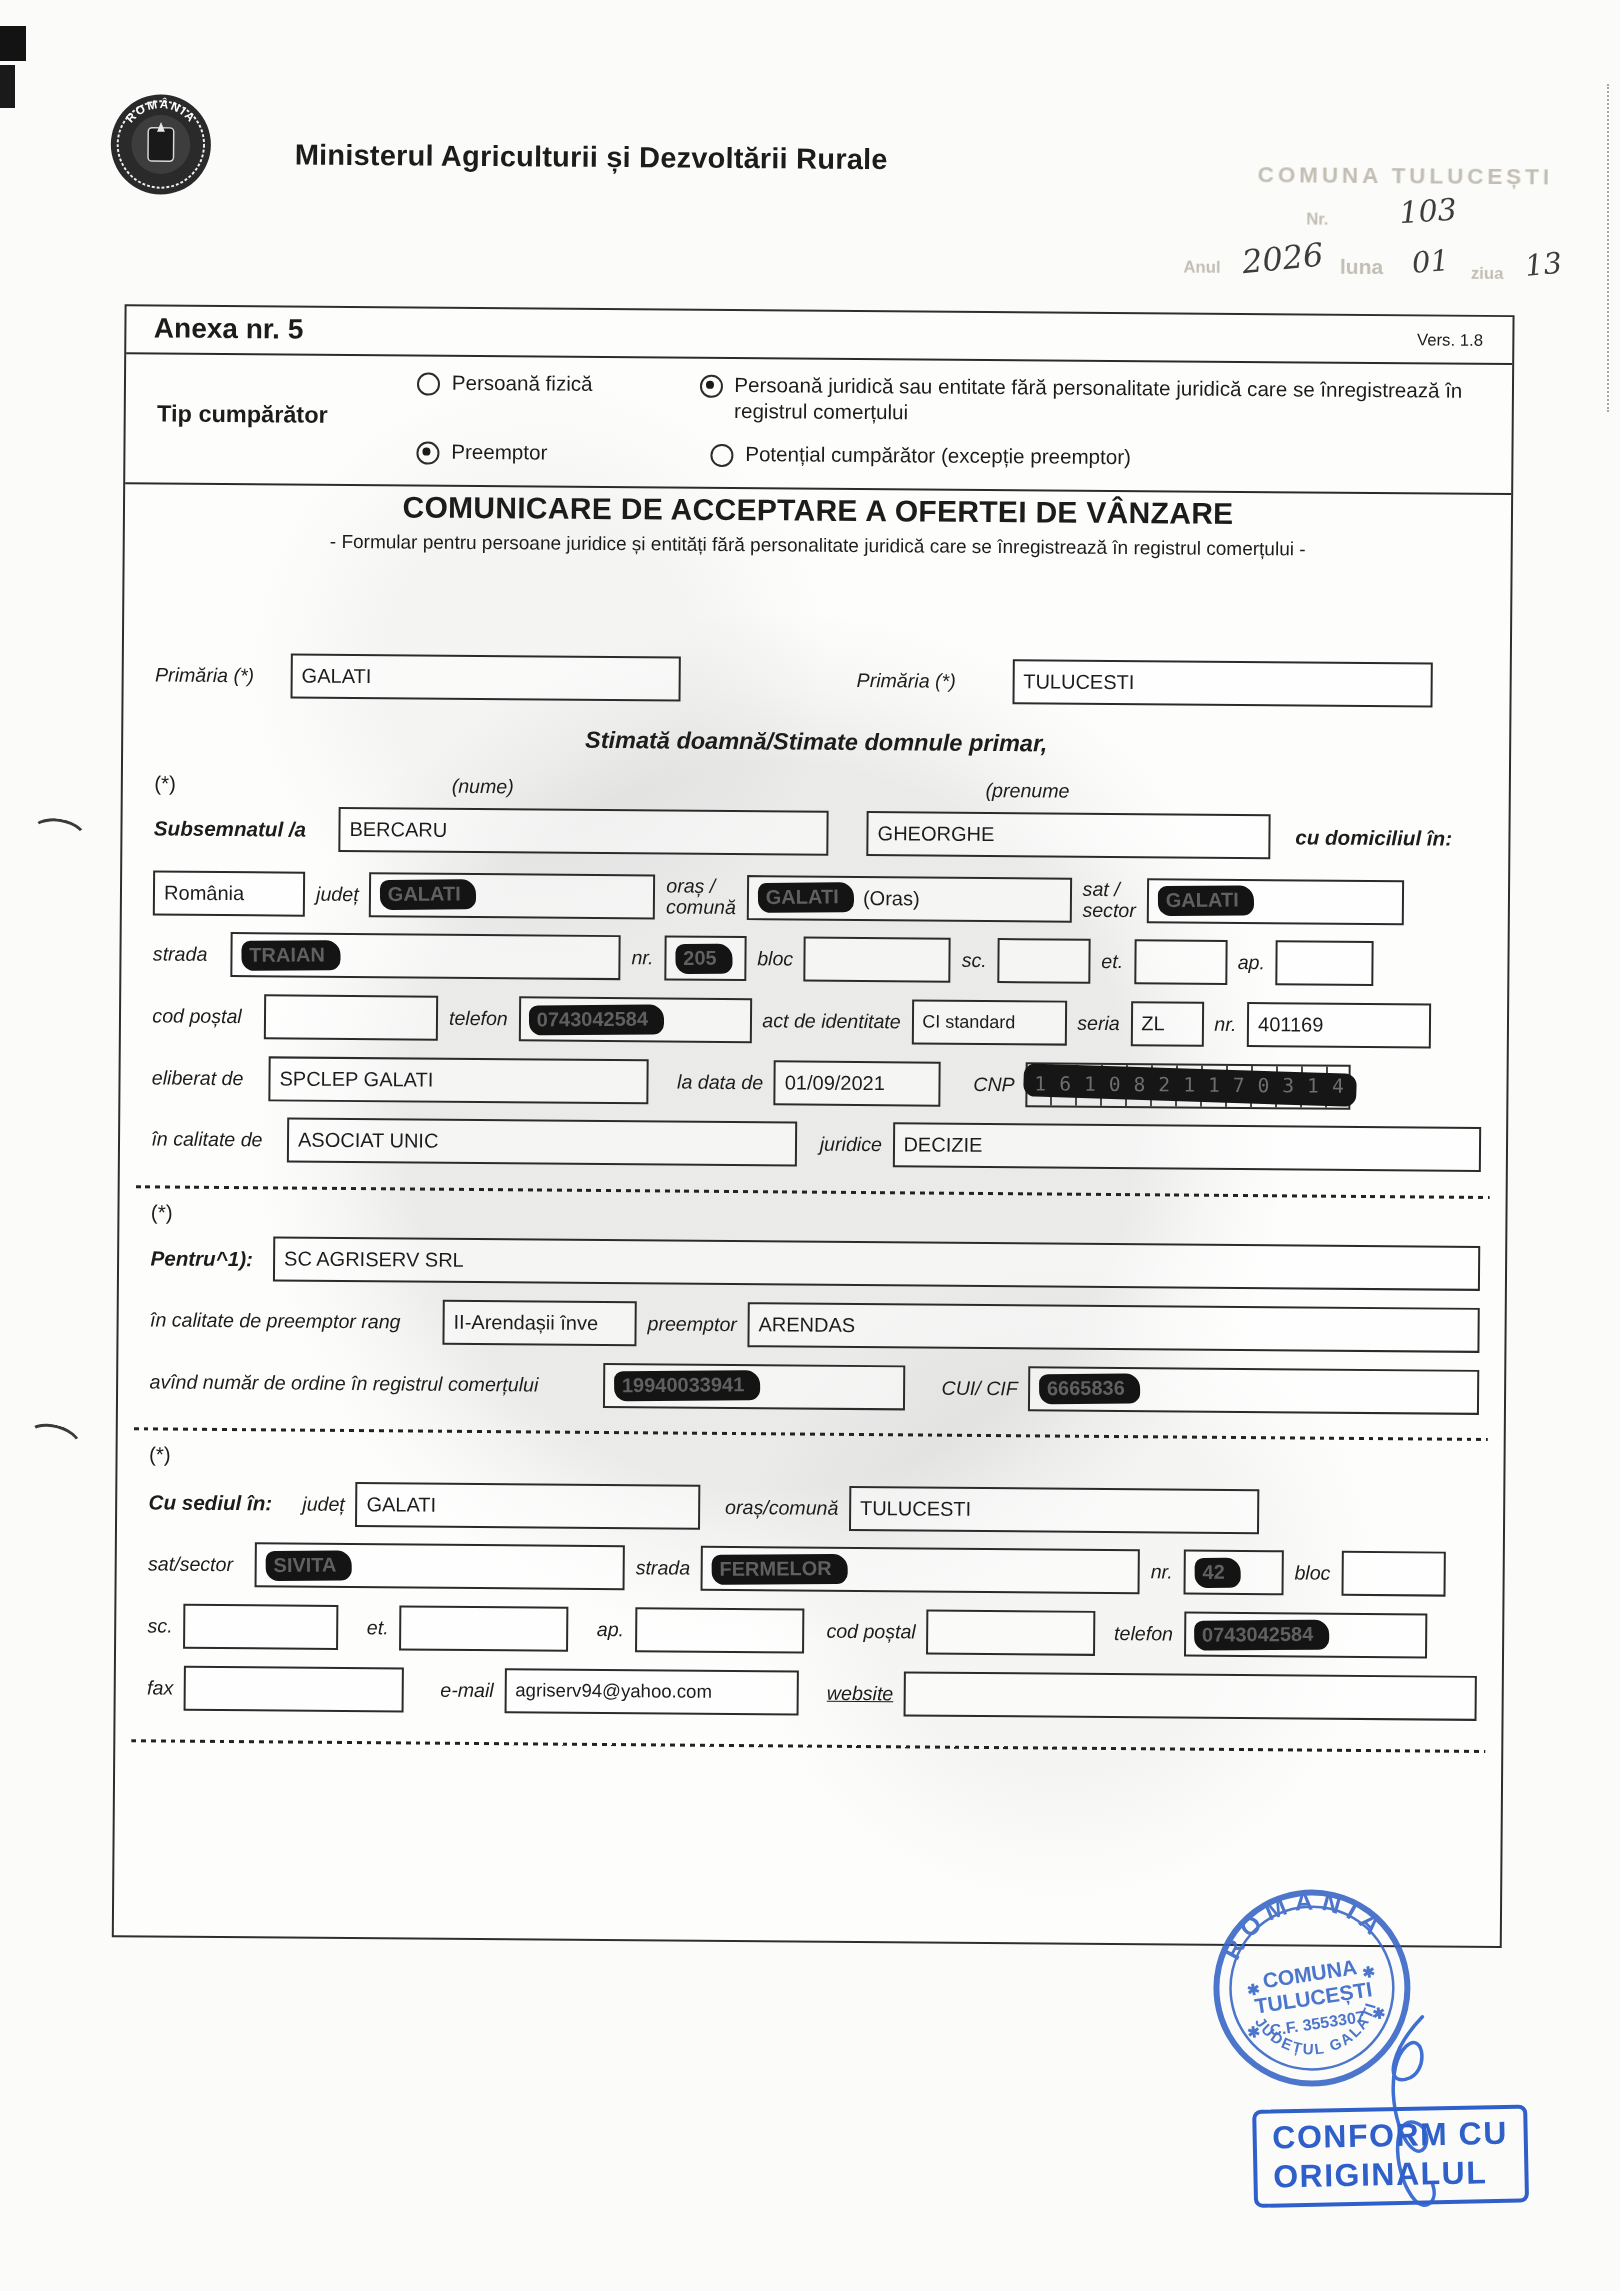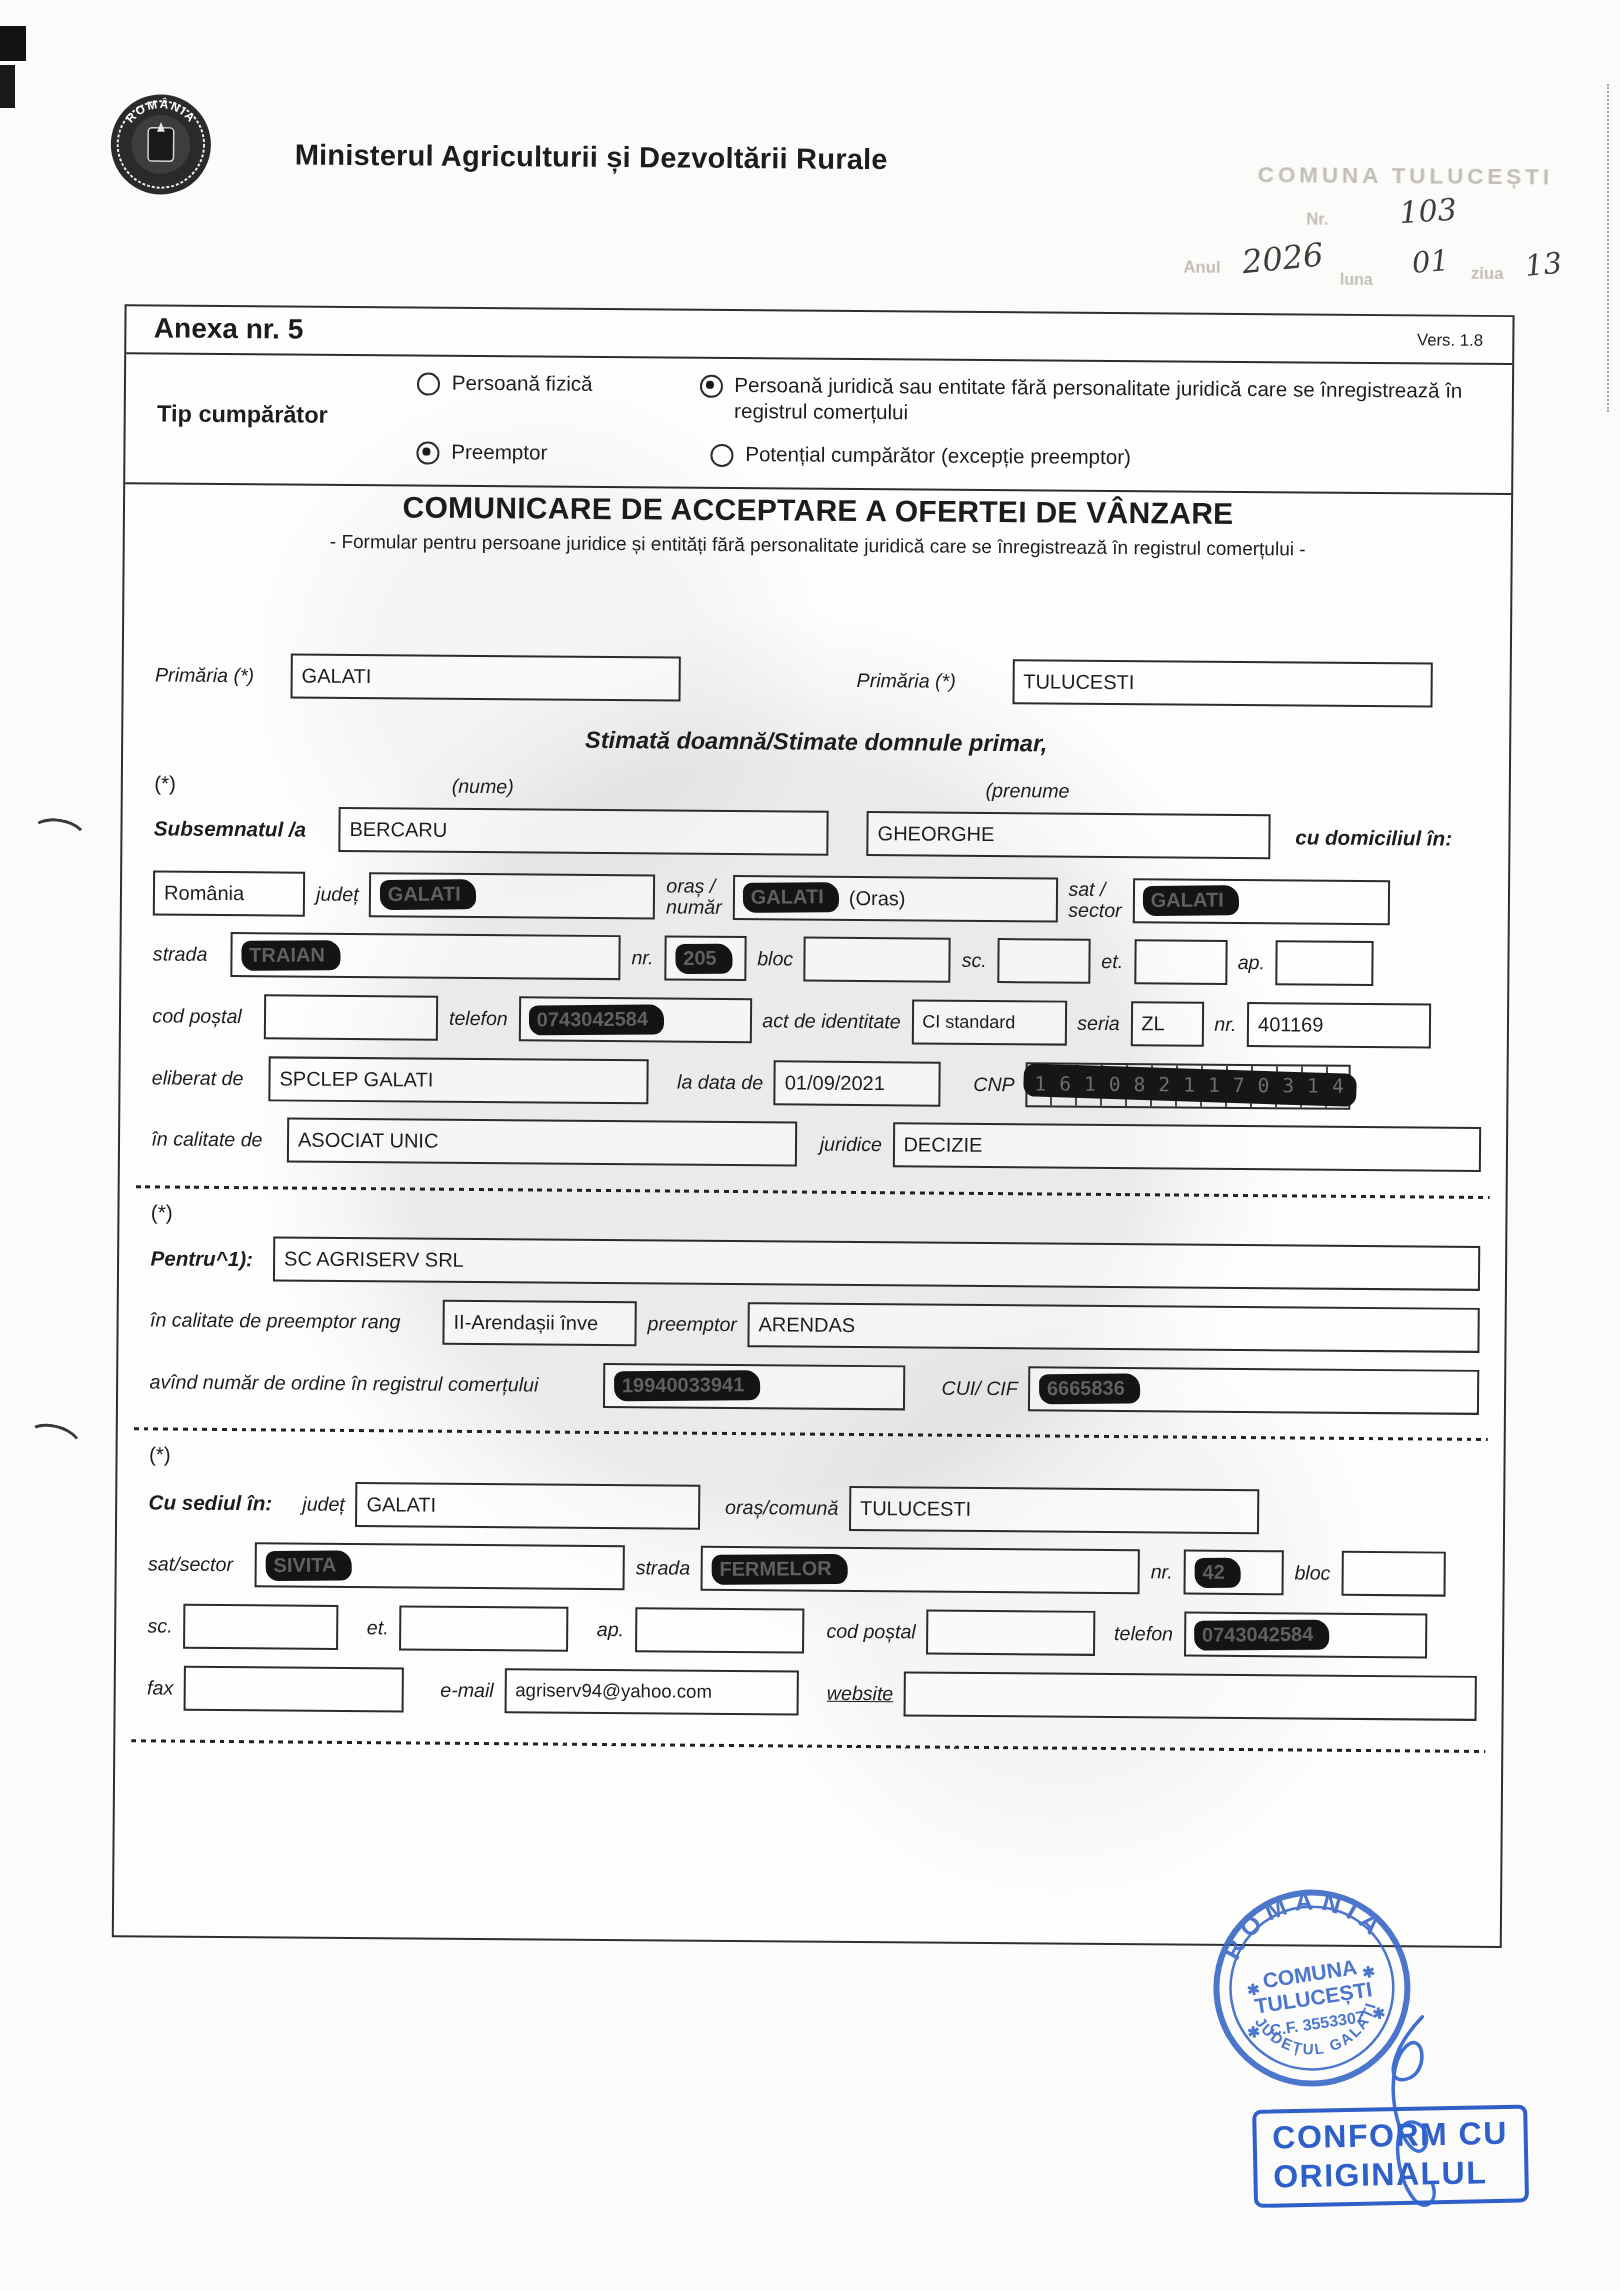--- a/index.html
+++ b/index.html
@@ -101,21 +101,21 @@
       </svg>
     </div>
     <div class="ministry">Ministerul Agriculturii și Dezvoltării Rurale</div>
 
     <div class="regstamp">
       <div class="faint" style="position:absolute;left:98px;top:39px;font-size:22.5px;letter-spacing:3.9px;">COMUNA TULUCEȘTI</div>
       <div class="faint" style="position:absolute;left:147px;top:86px;font-size:16.7px;">Nr.</div>
       <div class="hw" style="position:absolute;left:240px;top:69px;font-size:30px;transform:rotate(-4deg);">103</div>
       <div class="faint" style="position:absolute;left:24.5px;top:135px;font-size:16.7px;">Anul</div>
       <div class="hw" style="position:absolute;left:83px;top:116px;font-size:32px;transform:rotate(-6deg);">2026</div>
-      <div class="faint" style="position:absolute;left:181px;top:147px;font-size:16px;">luna</div>
+      <div class="faint" style="position:absolute;left:181px;top:131px;font-size:21px;">luna</div>
       <div class="hw" style="position:absolute;left:253px;top:120px;font-size:29px;transform:rotate(-5deg);">01</div>
       <div class="faint" style="position:absolute;left:312px;top:139px;font-size:16.7px;">ziua</div>
       <div class="hw" style="position:absolute;left:366px;top:122px;font-size:29px;transform:rotate(-6deg);">13</div>
     </div>
 
     <div class="formbox">
       <div class="annexrow">
         <div class="annex">Anexa nr. 5</div>
         <div class="vers">Vers. 1.8</div>
       </div>
@@ -188,21 +188,21 @@
       <div class="frow" style="margin-top:19.6px;">
         <div class="fbox" style="width:152px;">
             <span>România</span>
           </div>
         <span class="lbl">județ</span>
         <div class="fbox" style="width:286px;">
             <span class="redact">GALATI</span>
           </div>
         <div class="lbl2">
           <div>oraș /</div>
-          <div>număr</div>
+          <div>comună</div>
         </div>
         <div class="fbox" style="width:325px;">
           <span class="redact">GALATI</span>
           <span style="margin-left:9px;">(Oras)</span>
         </div>
         <div class="lbl2">
           <div>sat /</div>
           <div>sector</div>
         </div>
         <div class="fbox" style="width:257px;">

